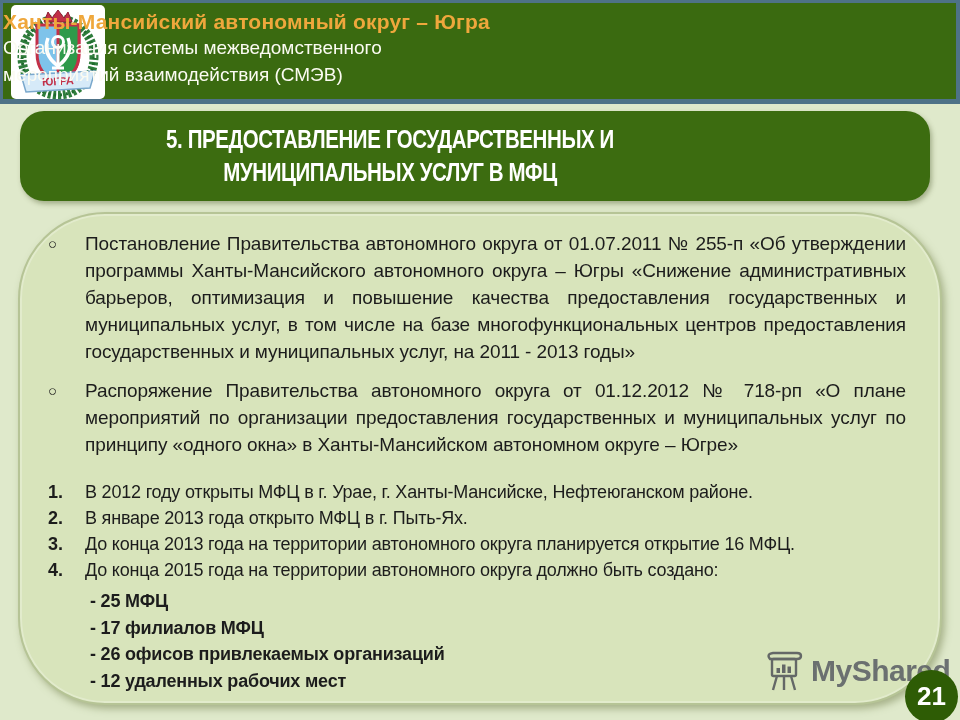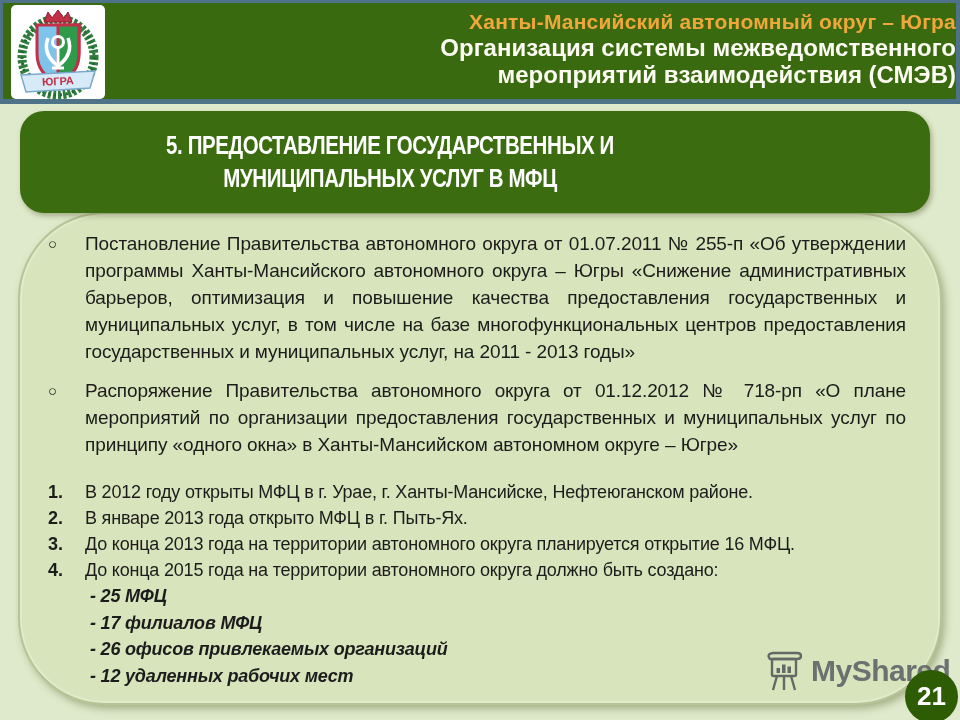--- a/index.html
+++ b/index.html
@@ -11,27 +11,27 @@
   .header{
     position:absolute;left:0;top:0;width:960px;height:104px;box-sizing:border-box;
     background:#3a6a10;
     border-top:3px solid #4e7287;border-left:3px solid #4e7287;border-right:4px solid #4e7287;
     border-bottom:5px solid #4e7287;
   }
   .logo-box{
     position:absolute;left:8px;top:2px;width:94px;height:94px;
     background:#ffffff;border-radius:5px;overflow:hidden;
   }
-  .header-text{position:absolute;left:0;top:0;width:953px;text-align:right;}
+  .header-text{position:absolute;left:0;top:0;width:953px;text-align:left;}
   .h-title{margin-top:7px;color:#efa73c;font-weight:bold;font-size:21px;letter-spacing:0.2px;}
-  .h-sub{color:#fbfbf2;font-size:24px;line-height:27px;font-weight:bold;}
+  .h-sub{color:#fbfbf2;font-size:19px;line-height:27px;font-weight:normal;}
   .h-sub:first-of-type{margin-top:5px;}
   
   .section-box{
-    position:absolute;left:20px;top:111px;width:910px;height:102px;box-sizing:border-box;
+    position:absolute;left:20px;top:111px;width:910px;height:90px;box-sizing:border-box;
     background:#3c6c10;border-radius:24px;z-index:3;
     display:flex;flex-direction:column;justify-content:center;
     box-shadow:2px 3px 5px rgba(90,105,60,0.45);
   }
   .section-title-inner{
     width:740px;text-align:center;color:#ffffff;font-weight:bold;
     font-size:25px;line-height:33px;letter-spacing:-0.5px;
     transform:scaleX(0.82);transform-origin:370px 50%;
   }
   
@@ -45,21 +45,21 @@
   .bullet-row + .bullet-row{margin-top:12px;}
   .marker{width:37px;flex:0 0 37px;font-size:15px;line-height:27px;color:#1c1c1c;}
   .para{
     margin:0;flex:1;font-size:19px;font-weight:normal;line-height:27px;
     text-align:justify;letter-spacing:-0.1px;
   }
   .num-list{margin-top:21px;}
   .num-row{display:flex;align-items:flex-start;}
   .num{width:37px;flex:0 0 37px;font-size:18px;font-weight:bold;line-height:26px;}
   .num-text{flex:1;font-size:18px;font-weight:normal;line-height:26px;letter-spacing:-0.2px;white-space:nowrap;}
-  .sub-list{margin-left:42px;font-style:italic;}
+  .sub-list{margin-top:5px;margin-left:42px;}
   .sub-item{font-size:18px;font-weight:bold;line-height:26.5px;letter-spacing:-0.2px;}
   
   .watermark{
     position:absolute;left:764px;top:650px;z-index:4;display:flex;align-items:center;
     opacity:0.88;
   }
   .watermark-label{
     margin-left:7px;color:#5d6166;font-size:30px;font-weight:600;letter-spacing:-0.5px;
   }
   

